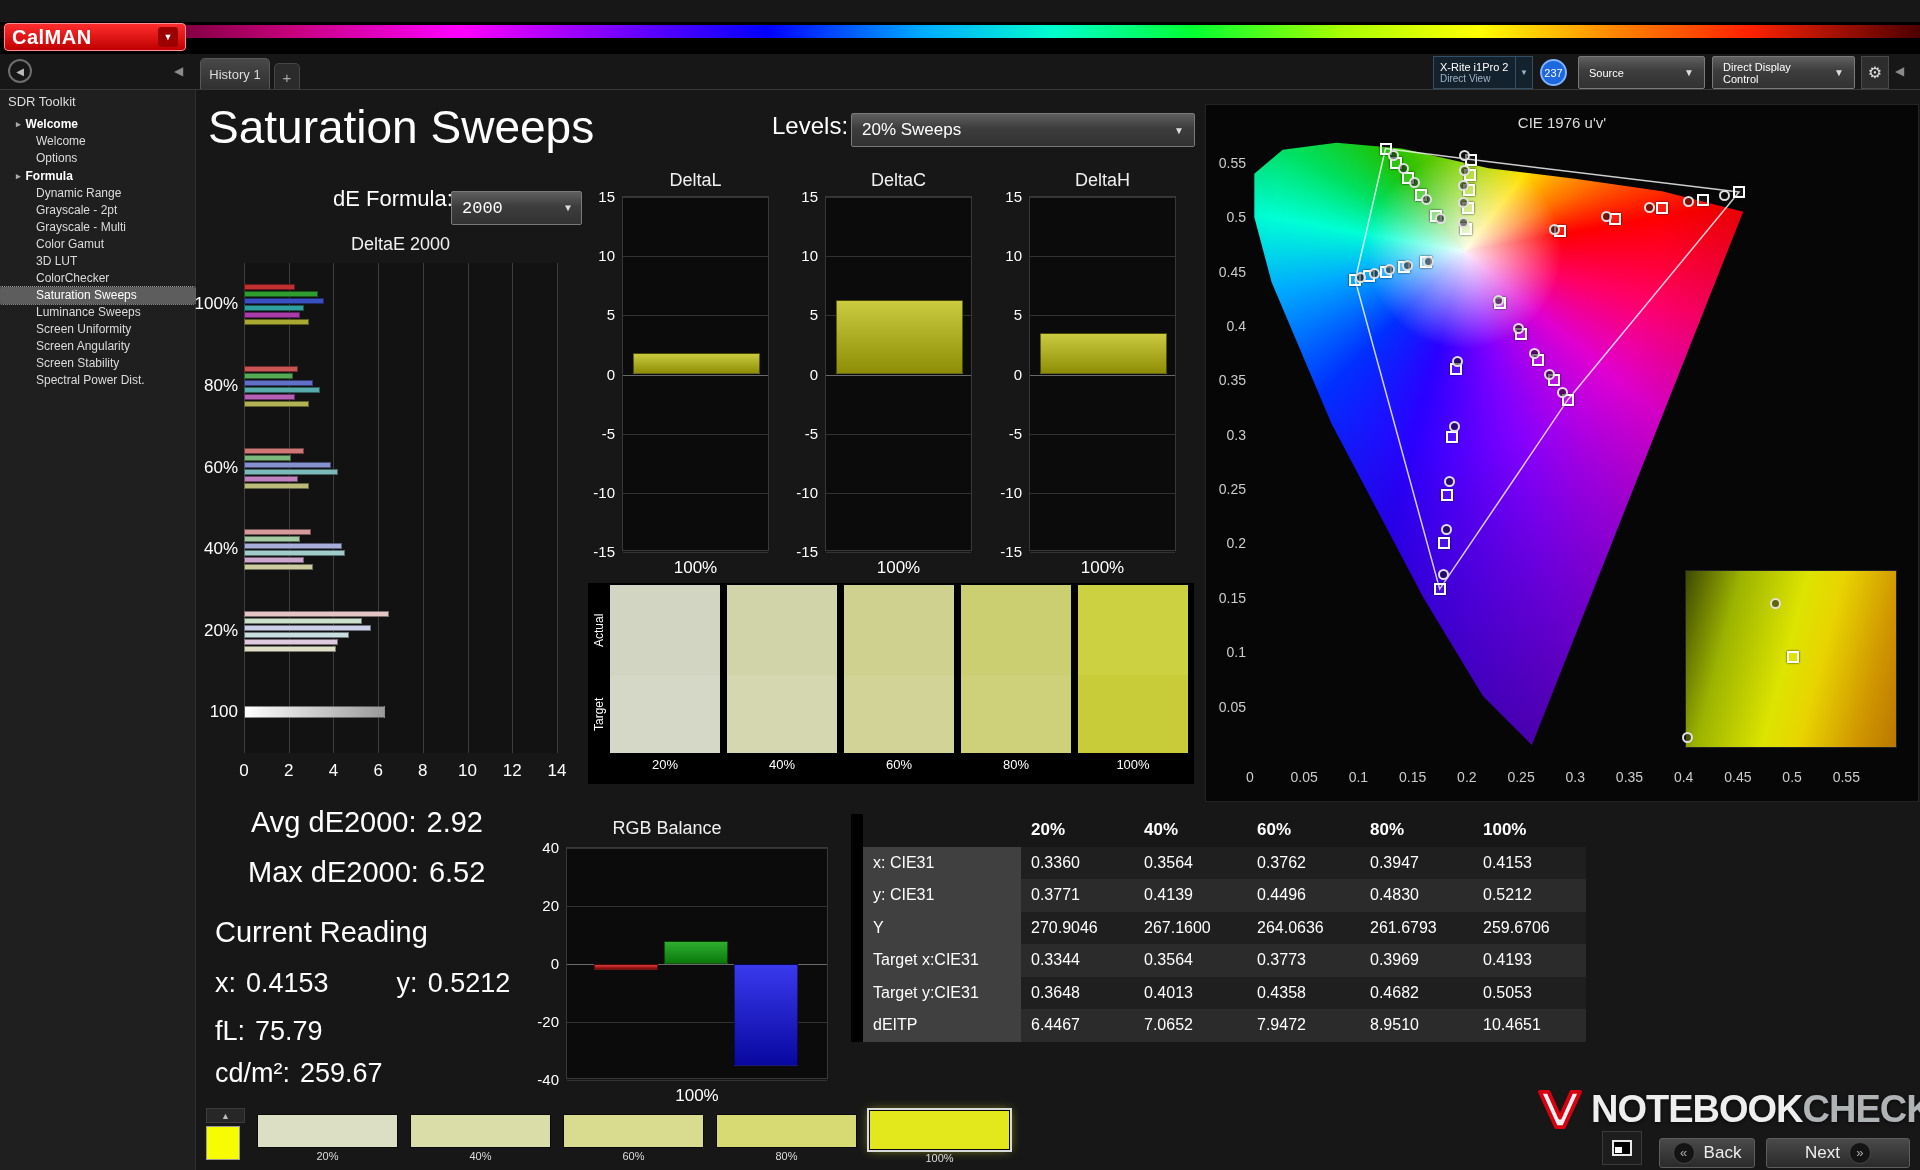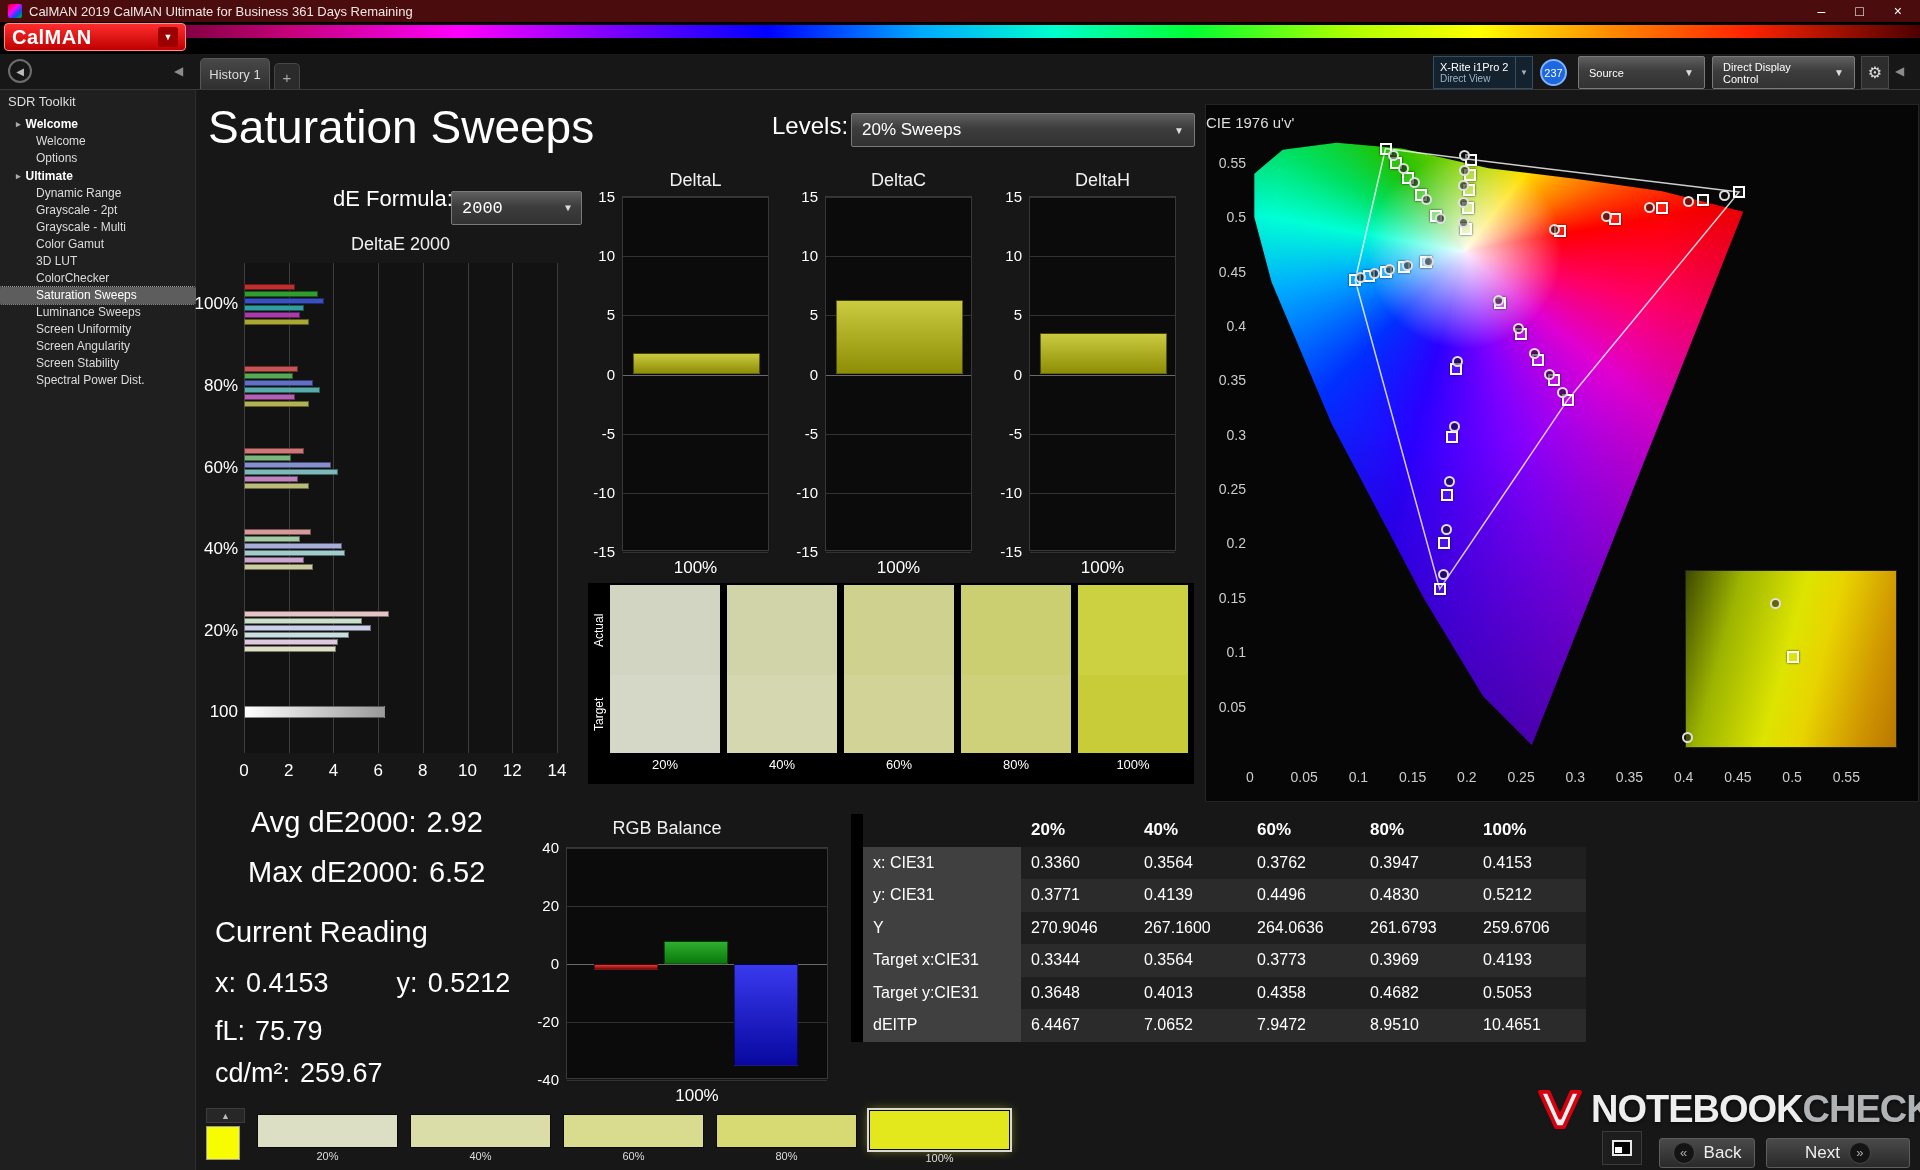--- a/index.html
+++ b/index.html
@@ -71,21 +71,21 @@
   .vx-label { position:absolute; text-align:center; font-size:17px; color:#fff; }
 
   
   .swatch-strip { position:absolute; left:588px; top:583px; width:606px; height:201px; background:#000; }
   .vlabel { position:absolute; left:3px; width:16px; writing-mode:vertical-rl; transform:rotate(180deg); display:flex; align-items:center; justify-content:center; font-size:12px; color:#fff; }
   .sw { position:absolute; }
   .sw-label { position:absolute; text-align:center; font-size:13px; color:#fff; }
 
   
   .cie-panel { position:absolute; left:1205px; top:104px; width:714px; height:698px; background:#060606; border:1px solid #242424; }
-  .cie-title { position:absolute; top:9px; width:100%; font-size:15px; color:#ddd; }
+  .cie-title { position:absolute; top:9px; width:100%; text-align:center; font-size:15px; color:#ddd; }
   .cie-plot { position:absolute; left:44px; top:36px; width:618px; height:620px; }
   .cie-shape { position:absolute; inset:0;
     clip-path:polygon(45.6% 97.4%, 37.7% 89.5%, 28.1% 73.7%, 13.2% 45.6%, 3.5% 22.8%, 0.7% 12.3%, 0.7% 5.3%, 5.3% 1.4%, 14% 0.3%, 24.6% 1.2%, 38.6% 4.4%, 52.6% 6.1%, 66.7% 8.1%, 79.8% 11.4%);
     background:
       radial-gradient(circle at 34.7% 17.8%, rgba(255,255,255,.95) 0%, rgba(255,255,255,0) 15%),
       radial-gradient(circle at 34.7% 17.8%, rgba(0,0,0,0) 30%, rgba(0,0,0,.45) 95%),
       conic-gradient(from 0deg at 34.7% 17.8%,
         #8fd400 0deg, #ffe000 38deg, #ff7000 62deg, #ff0000 80deg, #ff0066 105deg,
         #e000d0 130deg, #8000ff 165deg, #2a00ff 195deg, #0030ff 225deg,
         #00aaff 258deg, #00ffd5 280deg, #00e060 300deg, #20c000 322deg, #8fd400 360deg); }
@@ -134,29 +134,20 @@
   .watermark { position:absolute; left:1537px; top:1088px; display:flex; align-items:center; gap:8px; opacity:.95; z-index:25; pointer-events:none; }
   .wm-text { font-size:38px; font-weight:bold; letter-spacing:-1px; text-shadow:0 1px 4px rgba(0,0,0,.7); white-space:nowrap; }
   .wm-text .nb { color:#fafafa; }
   .wm-text .check { color:#b9bcbe; }
 </style>
 </head>
 <body>
 
 <div class="app">
 
-  <div class="titlebar">
-    <div class="app-icon"></div>
-    <span>CalMAN 2019 CalMAN Ultimate for Business 361 Days Remaining</span>
-    <div class="win-controls">
-      <span class="win-btn">–</span>
-      <span class="win-btn">□</span>
-      <span class="win-btn">×</span>
-    </div>
-  </div>
 
   <div class="brandrow">
     <div class="rainbow"></div>
     <div class="logo">
       <span class="logo-text">CalMAN</span>
       <span class="logo-caret">▼</span>
     </div>
   </div>
 
   <div class="toolbar">
@@ -193,21 +184,21 @@
     <div class="sidebar-header">SDR Toolkit</div>
     <div class="tree">
         <div class="tree-head">
           <div class="tw">▸</div>
           <span>Welcome</span>
         </div>
         <div class="tree-item">Welcome</div>
         <div class="tree-item">Options</div>
         <div class="tree-head">
           <div class="tw">▸</div>
-          <span>Ultimate</span>
+          <span>Formula</span>
         </div>
         <div class="tree-item">Dynamic Range</div>
         <div class="tree-item">Grayscale - 2pt</div>
         <div class="tree-item">Grayscale - Multi</div>
         <div class="tree-item">Color Gamut</div>
         <div class="tree-item">3D LUT</div>
         <div class="tree-item">ColorChecker</div>
         <div class="tree-item selected">Saturation Sweeps</div>
         <div class="tree-item">Luminance Sweeps</div>
         <div class="tree-item">Screen Uniformity</div>

